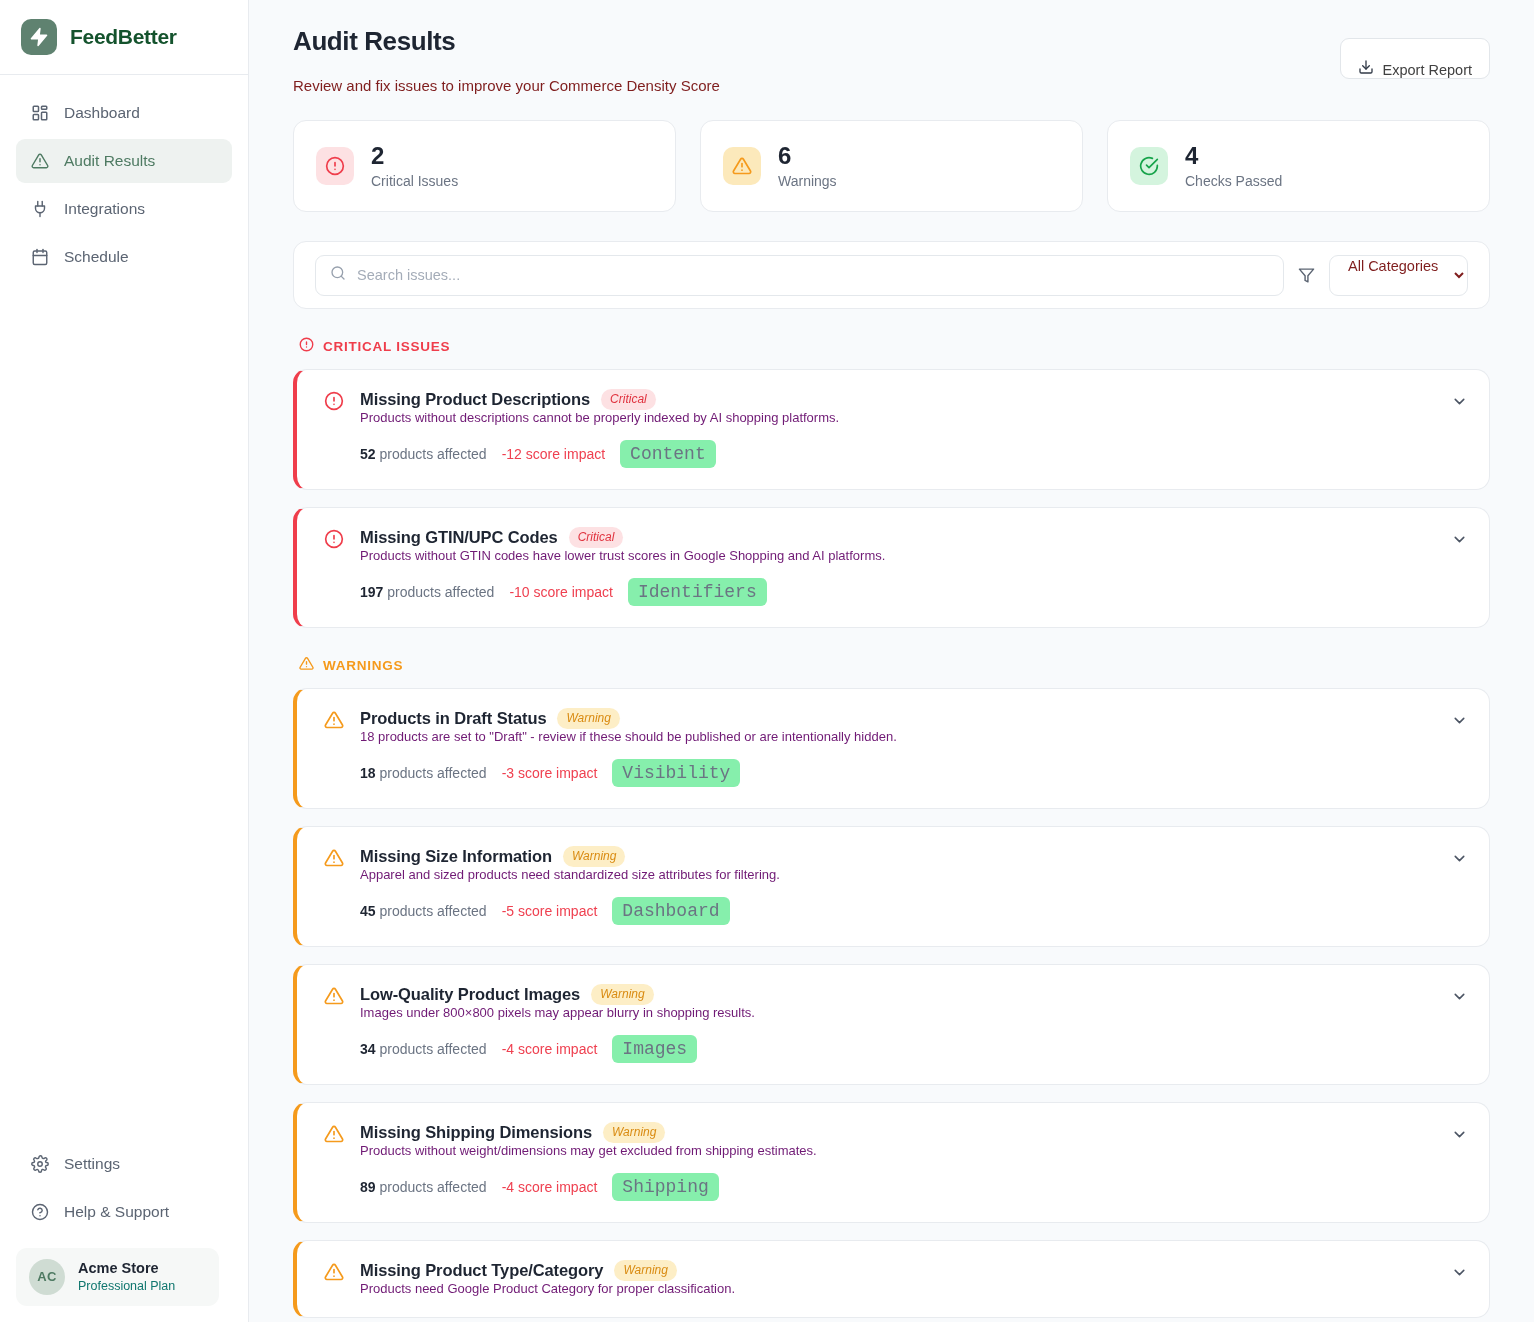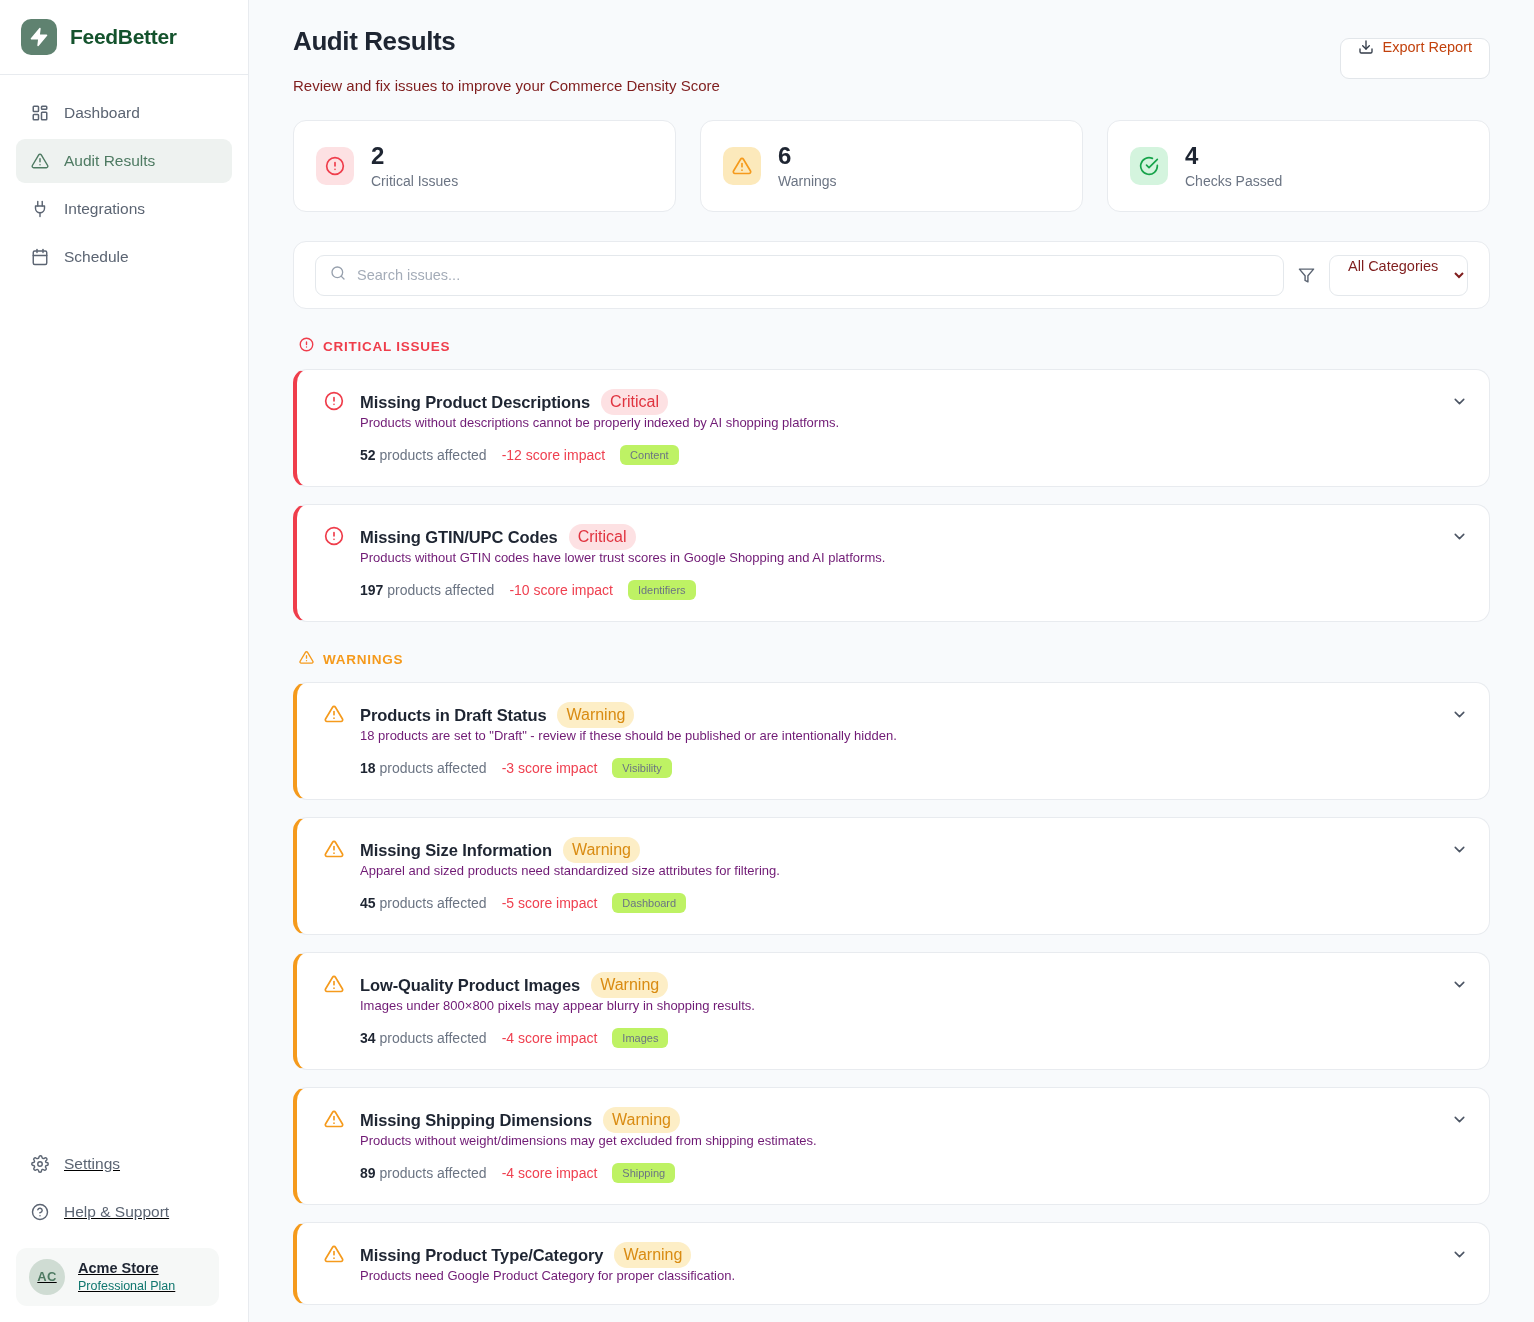--- a/index.html
+++ b/index.html
@@ -34,21 +34,21 @@
   .nav-item {
     display: flex; align-items: center; gap: 15px;
     height: 44px; padding: 0 14px; border-radius: 9px;
     color: #5b6472; font-size: 15.5px; cursor: pointer;
   }
   .nav-item.active { background: #eef2f0; color: #4e7a62; }
   .nav-item .ico { width: 19px; height: 19px; display: flex; align-items: center; justify-content: center; flex: 0 0 19px; }
   .sidebar-bottom {
     position: absolute; left: 0; right: 13px; bottom: 0;
     padding: 0 16px 16px 16px;
-    display: flex; flex-direction: column; gap: 4px; text-decoration: underline;
+    display: flex; flex-direction: column; gap: 4px;
   }
   .user-card {
     margin-top: 10px;
     display: flex; align-items: center; gap: 13px;
     padding: 11px 13px; border-radius: 11px; background: #f6f8f7; cursor: pointer;
   }
   .avatar {
     width: 36px; height: 36px; border-radius: 50%;
     background: #cfdcd3; color: #4e7a62;
     display: flex; align-items: center; justify-content: center;
@@ -56,24 +56,24 @@
   }
   .user-name { font-size: 14.5px; font-weight: bold; color: #1e2532; line-height: 1.35; }
   .user-plan { font-size: 12.5px; color: #0f766e; line-height: 1.35; }
 
   
   .main { flex: 1; height: 1322px; overflow: hidden; padding: 26px 44px 0 44px; position: relative; }
   .page-head { display: flex; align-items: flex-start; justify-content: space-between; }
   .page-title { font-size: 26px; font-weight: bold; color: #1e2532; letter-spacing: -0.4px; }
   .page-sub { font-size: 15px; color: #7f1d1d; margin-top: 20px; }
   .export-btn {
-    display: flex; align-items: flex-start; gap: 9px;
+    display: flex; align-items: flex-end; gap: 9px;
     height: 41px; padding: 0 17px;
     border: 1px solid #e2e6ea; border-radius: 9px; background: #fff;
-    font-size: 14.5px; color: #c2410c; cursor: pointer; font-family: inherit;
+    font-size: 14.5px; color: #404040; cursor: pointer; font-family: inherit;
     margin-top: 12px;
   }
 
   
   .stats { display: flex; gap: 24px; margin-top: 26px; }
   .stat-card {
     flex: 1; height: 92px; background: #fff;
     border: 1px solid #e8ebef; border-radius: 13px;
     display: flex; align-items: center; gap: 17px; padding: 0 22px;
   }
@@ -118,29 +118,29 @@
     padding: 19px 22px 21px 27px;
     display: flex; align-items: flex-start; gap: 16px;
     position: relative;
   }
   .issue.sev-critical { border-left-color: #ef3d4b; }
   .issue.sev-warning  { border-left-color: #f59a1c; }
   .issue-ico { flex: 0 0 20px; margin-top: 2px; }
   .issue-body { flex: 1; min-width: 0; }
   .issue-titlerow { display: flex; align-items: center; gap: 11px; }
   .issue-title { font-size: 16.5px; font-weight: bold; color: #1e2532; letter-spacing: -0.1px; }
-  .badge { font-size: 16px; padding: 3px 9px; border-radius: 20px; line-height: 1.25; }
+  .badge { font-size: 12px; padding: 3px 9px; border-radius: 20px; line-height: 1.25; font-style: italic; }
   .badge.critical { background: #fde1e3; color: #e0333f; }
   .badge.warning  { background: #fdeec6; color: #d98b12; }
   .issue-desc { font-size: 13px; color: #701a75; }
   .issue-meta { display: flex; align-items: center; gap: 15px; margin-top: 15px; font-size: 14px; }
   .meta-count { color: #6b7483; }
   .meta-count b { color: #1e2532; }
   .meta-impact { color: #ef4050; }
-  .meta-tag { font-size: 11px; color: #6b7483; background: #bef264; padding: 4px 10px; border-radius: 6px; }
+  .meta-tag { font-size: 18px; color: #6b7483; background: #86efac; padding: 4px 10px; border-radius: 6px; font-family: Liberation Mono, monospace; }
   .chev { position: absolute; right: 21px; top: 23px; cursor: pointer; }
 </style>
 </head>
 <body>
 
 <div class="app">
 
   <aside class="sidebar">
     <div class="brand">
       <div class="brand-logo">

